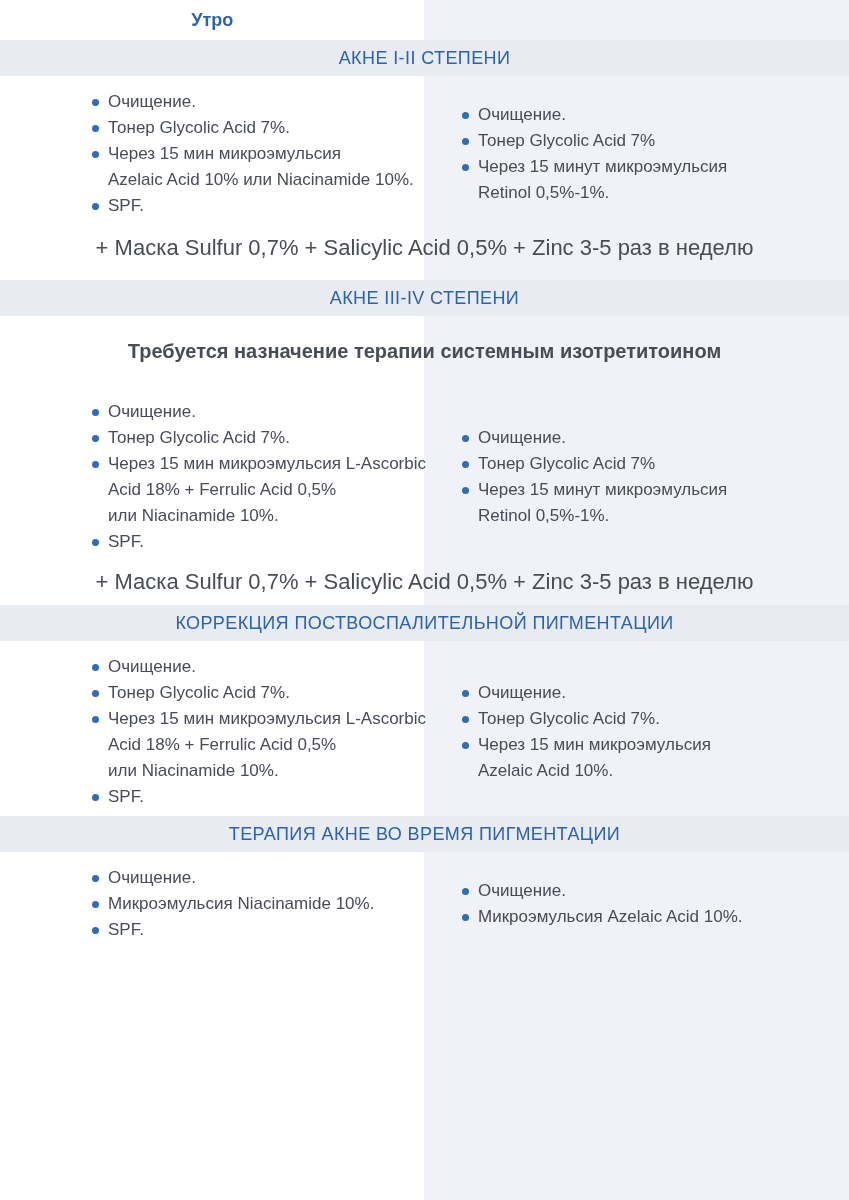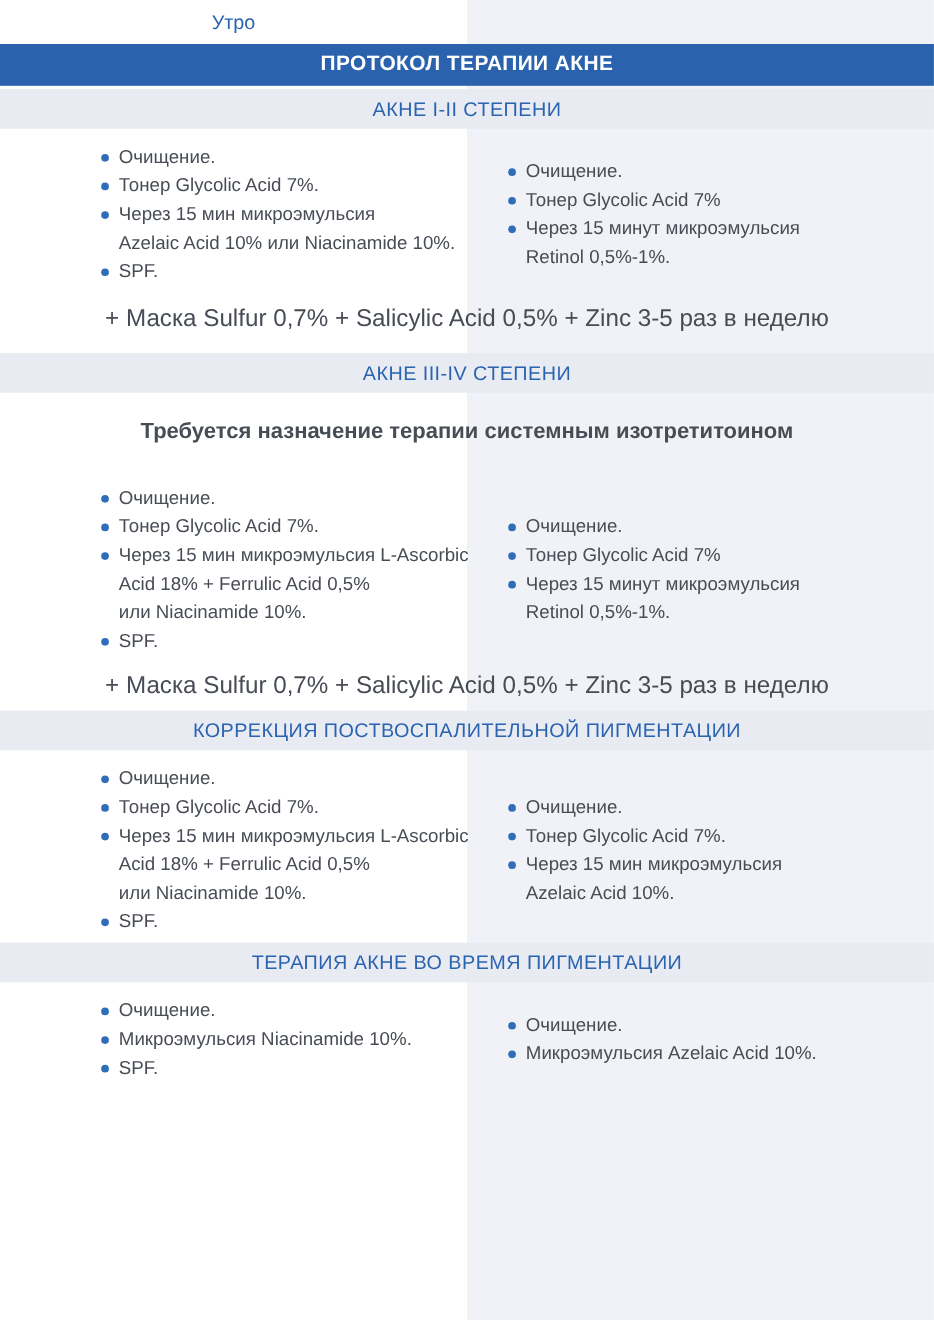--- a/index.html
+++ b/index.html
@@ -8,21 +8,21 @@
     width: 849px;
     height: 1200px;
     overflow: hidden;
     font-family: "Liberation Sans", sans-serif;
     background: linear-gradient(90deg, #ffffff 0 50%, #f0f2f7 50% 100%);
   }
   
   .top-row { display: flex; height: 40px; }
   .top-row .col-head {
     width: 50%; display: flex; align-items: center; justify-content: center;
-    font-size: 18px; font-weight: 400; color: #2a63b0;
+    font-size: 18px; font-weight: 700; color: #2a63b0;
   }
   
   .title-band {
     height: 38px; margin-bottom: 3px;
     background: #2a62ad;
     display: flex; align-items: center; justify-content: center;
     color: #ffffff; font-size: 19px; font-weight: 700; letter-spacing: 0.4px;
   }
   
   .section-band {
@@ -60,21 +60,20 @@
 </style>
 </head>
 <body>
 
 <div class="page">
 
   <div class="top-row">
     <div class="col-head">Утро</div>
   </div>
 
-  <div class="title-band">ПРОТОКОЛ ТЕРАПИИ АКНЕ</div>
 
   <div class="section-band">АКНЕ I-II СТЕПЕНИ</div>
   <div class="two-col">
     <div class="col morning">
       <ul class="bullets">
         <li><span class="dot"></span><span class="txt">Очищение.</span></li>
         <li><span class="dot"></span><span class="txt">Тонер Glycolic Acid 7%.</span></li>
         <li><span class="dot"></span><span class="txt">Через 15 мин микроэмульсия
 Azelaic Acid 10% или Niacinamide 10%.</span></li>
         <li><span class="dot"></span><span class="txt">SPF.</span></li>

